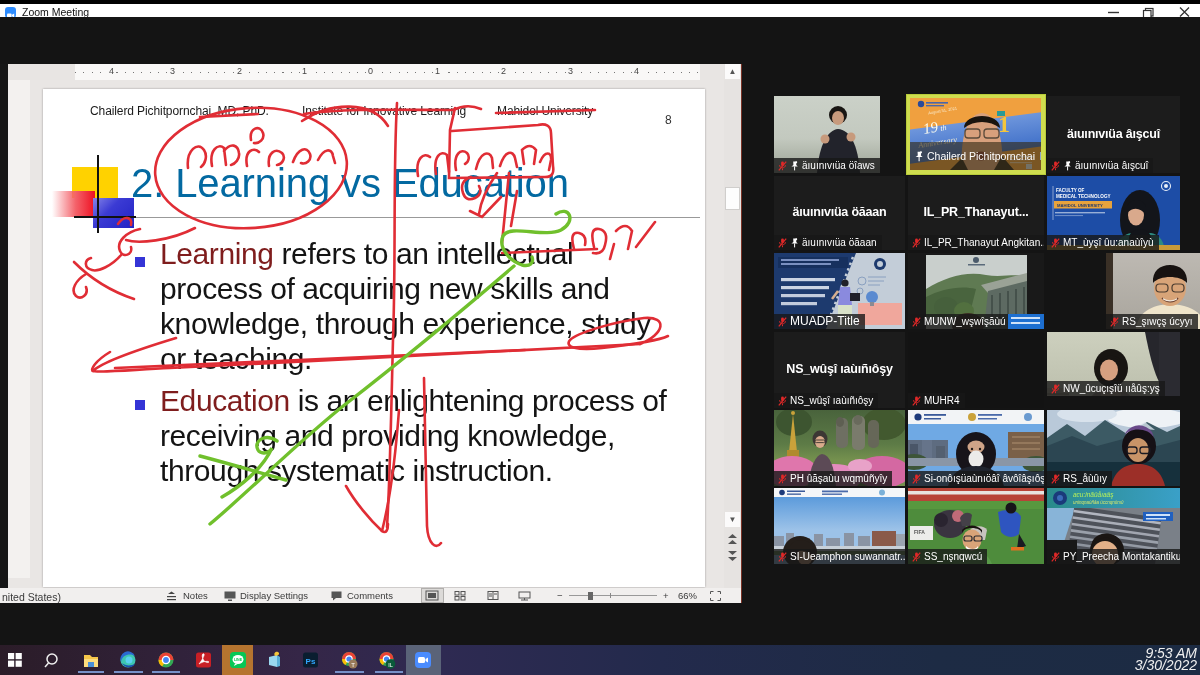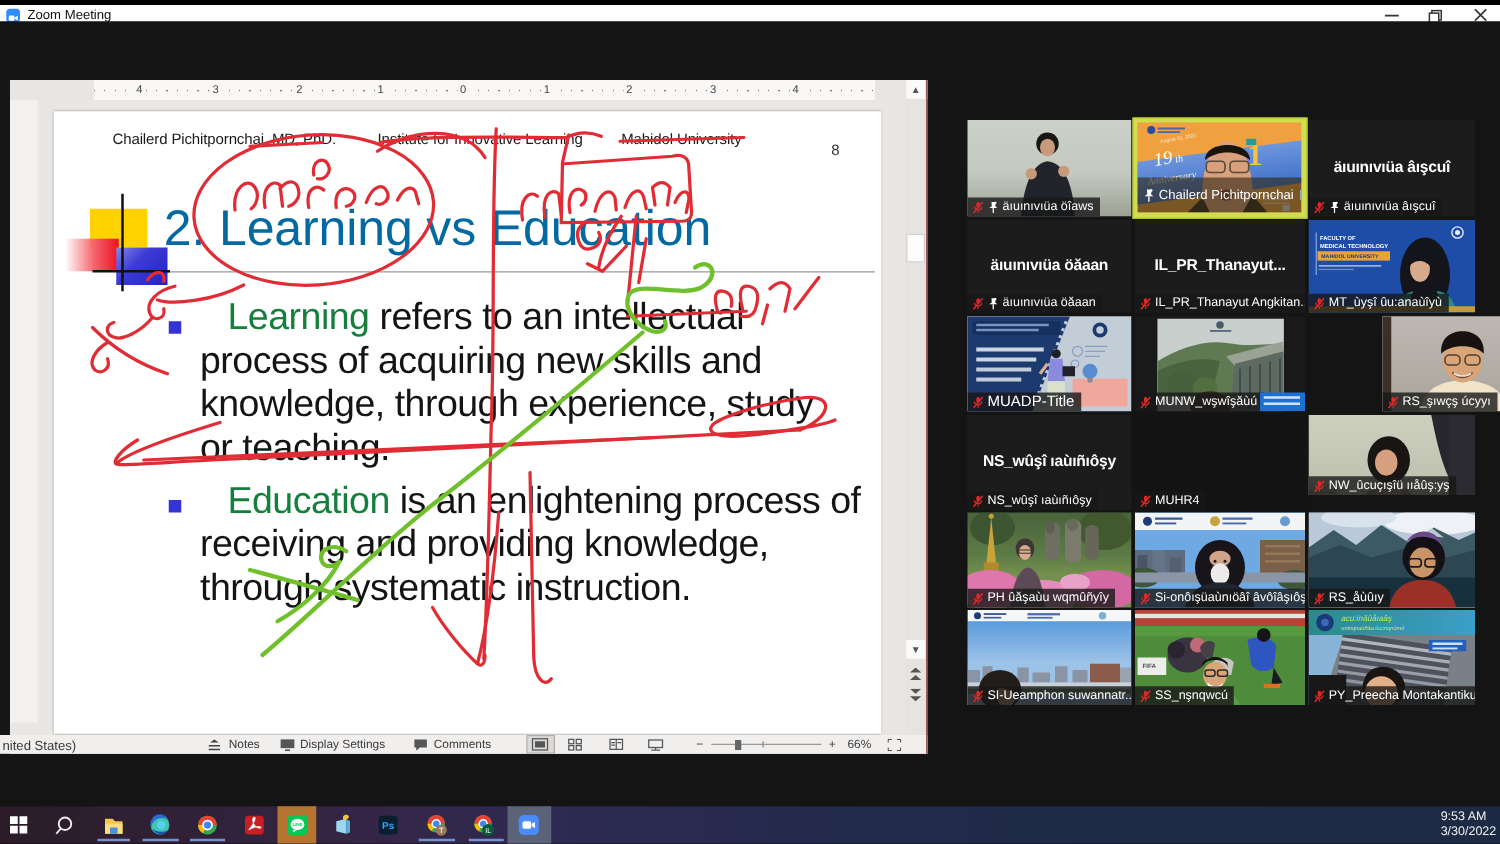--- a/index.html
+++ b/index.html
@@ -39,36 +39,36 @@
   .hdr { position:absolute; top:15px; font-size:12px; color:#1a1a1a; letter-spacing:-0.1px; }
   #pagenum { position:absolute; left:622px; top:24px; font-size:12px; color:#333; }
   #title { position:absolute; left:88px; top:72px; font-size:40px; color:#0369a1; letter-spacing:-0.1px; white-space:nowrap; }
   #titleline { position:absolute; left:62px; top:128px; width:595px; height:1px; background:#999; }
   .deco-y { position:absolute; left:29px; top:78px; width:46px; height:31px; background:#ffd200; }
   .deco-r { position:absolute; left:9px; top:102px; width:43px; height:26px; background:linear-gradient(90deg, rgba(255,255,255,0) 0%, #f4626a 55%, #ee1022 100%); }
   .deco-b { position:absolute; left:50px; top:109px; width:41px; height:30px; background:linear-gradient(135deg,#8585e8 0%, #3b3bd4 40%, #2222c4 100%); }
   .deco-vline { position:absolute; left:54px; top:66px; width:2px; height:78px; background:#111; }
   .deco-hline { position:absolute; left:31px; top:127px; width:62px; height:2px; background:#111; }
   .btxt { position:absolute; left:117px; font-size:30px; line-height:35px; color:#141414; letter-spacing:-0.4px; white-space:nowrap; }
-  .btxt .red { color:#15803d;margin-left:22px; }
+  .btxt .red { color:#7f1d1d; }
   .bull { position:absolute; left:92px; width:10px; height:10px; background:#3434d6; }
 
   
   .tile { position:absolute; width:132px; height:76px; background:#1c1c1c; overflow:hidden; }
   .tile .label { position:absolute; left:0; bottom:0; height:15px; background:rgba(24,24,24,.8);
       color:#fff; font-size:10px; line-height:15px; padding:0 5px 0 4px; white-space:nowrap; display:flex; align-items:center; gap:3px;}
   .tile .cname { position:absolute; left:0; right:0; top:50%; transform:translateY(-60%); text-align:center;
       color:#fff; font-size:12.5px; font-weight:bold; letter-spacing:-0.2px; }
   svg.mic, svg.pin { display:inline-block; flex:0 0 auto; }
 
   
   #taskbar { position:absolute; left:0; top:645px; width:1200px; height:30px;
      background:linear-gradient(90deg,#2b1c28 0%, #352647 25%, #2e2a52 37%, #232a4c 55%, #1d2b44 78%, #1c2b43 100%); }
   .tbunder { position:absolute; top:26px; height:2px; background:#7791c8; }
-  #clock { position:absolute; right:3px; top:648px; text-align:left; color:#f0f0f0; font-size:10px; line-height:11.5px; }
+  #clock { position:absolute; right:3px; top:648px; text-align:right; color:#f0f0f0; font-size:14px; line-height:11.5px;font-style:italic; }
 </style>
 </head>
 <body>
 
 <div id="titlebar">
   <div class="zlogo"><svg width="11" height="11" viewBox="0 0 11 11">
         <rect x="2" y="3.4" width="4.6" height="4.2" rx="1" fill="#fff"></rect>
         <path d="M7 4.8 L9.2 3.6 V7.4 L7 6.2 Z" fill="#fff"></path>
       </svg></div>
   <div class="ztext">Zoom Meeting</div>
@@ -221,21 +221,21 @@
   </g>
 
   <g stroke="#70c02c" stroke-width="3.4" stroke-linecap="round">
     <path d="M556,214 C569,205 577,221 561,230 C545,238 509,224 503,236 C498,248 510,261 522,265 C530,267 534,263 532,257"></path>
     <path d="M514,266 C465,308 392,368 347,403 C302,438 243,497 210,524"></path>
     <path d="M277,441 C265,433 253,441 258,450 C261,455 270,453 272,448 C262,470 238,488 222,497"></path>
     <path d="M200,456 C230,464 258,472 286,480"></path>
   </g>
 </svg>
 
-<div class="tile" style="left:774px;top:96px;width:131px;height:77px;background:linear-gradient(180deg,#cbd1c8,#c3c9bf 55%,#9ba294 100%)">
+<div class="tile" style="left:774px;top:96px;width:106px;height:77px;background:linear-gradient(180deg,#cbd1c8,#c3c9bf 55%,#9ba294 100%)">
   <svg width="131" height="77" viewBox="0 0 131 77">
     <ellipse cx="64" cy="19" rx="9" ry="9" fill="#181512"></ellipse>
     <ellipse cx="64" cy="22" rx="6" ry="7" fill="#c79a7c"></ellipse>
     <path d="M43,77 C45,48 54,34 64,33 C76,34 84,48 86,77 Z" fill="#22232b"></path>
     <circle cx="51" cy="43" r="4.5" fill="#c79a7c"></circle>
     <circle cx="77" cy="41" r="4.5" fill="#c79a7c"></circle>
   </svg>
   <div class="label"><svg class="mic" width="9" height="10" viewBox="0 0 9 10">
         <rect x="3.1" y="0.6" width="2.8" height="4.6" rx="1.4" fill="#e02828"></rect>
         <path d="M1.6,4.2 C1.6,7.6 7.4,7.6 7.4,4.2" stroke="#e02828" fill="none"></path>

